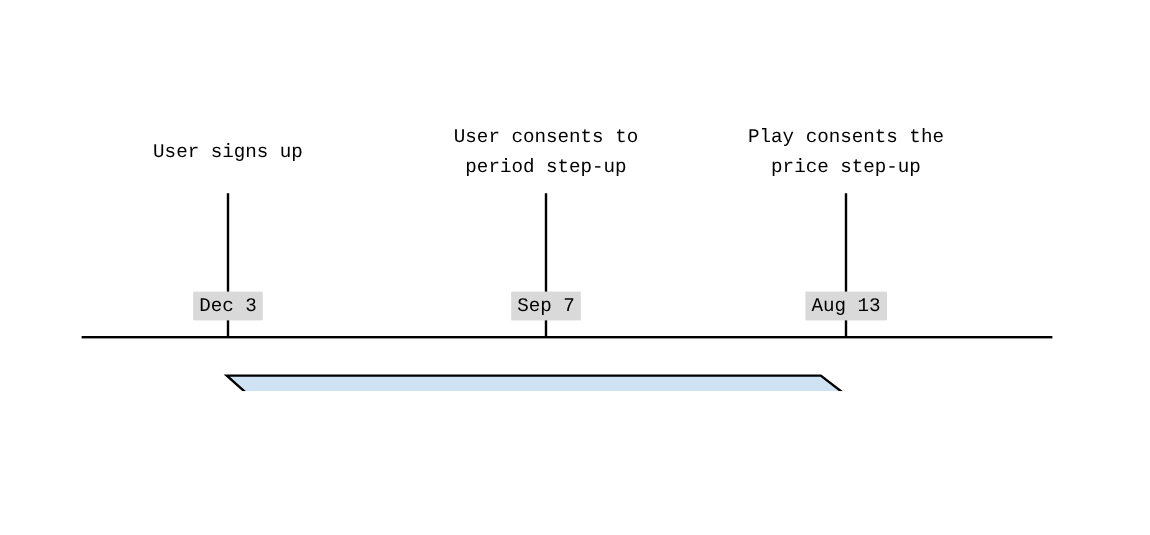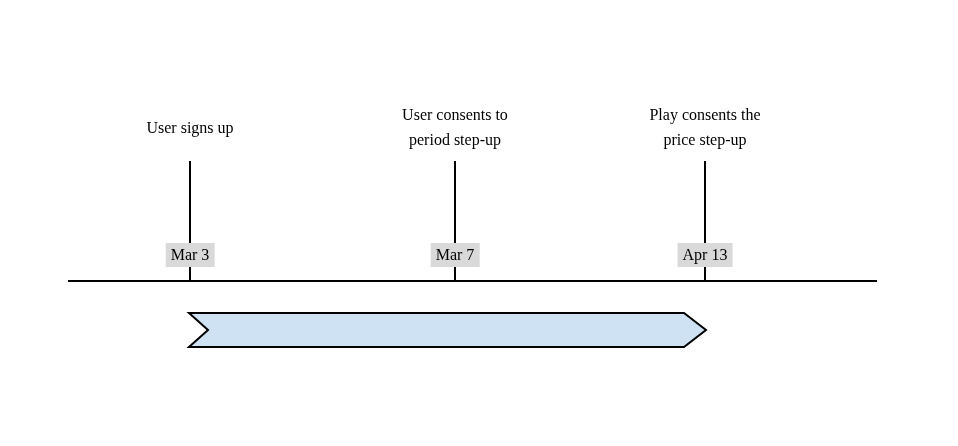--- a/index.html
+++ b/index.html
@@ -3,23 +3,23 @@
 <meta charset="utf-8">
 <style>
   html, body {
     margin: 0;
     padding: 0;
     background: #ffffff;
   }
   .canvas {
     position: relative;
     width: 958px;
-    height: 446px;
+    height: 326px;
     background: var(--background, #ffffff);
-    font-family: Liberation Serif, serif;
+    font-family: Liberation Mono, monospace;
     color: var(--text, #000000);
     overflow: hidden;
   }
   .timeline-axis {
     position: absolute;
     left: 68px;
     top: 280px;
     width: 809px;
     height: 2px;
     background: var(--line, #000000);
@@ -91,34 +91,34 @@
 </head>
 <body>
 
 <div class="canvas">
 
   <div class="timeline-axis"></div>
 
   <div class="event" style="left:190px">
     <div class="event-label">User signs up</div>
     <div class="event-tick"></div>
-    <div class="event-date">Mar 3</div>
+    <div class="event-date">Dec 3</div>
   </div>
 
   <div class="event" style="left:455px">
     <div class="event-label">User consents to
 period step-up</div>
     <div class="event-tick"></div>
-    <div class="event-date">Mar 7</div>
+    <div class="event-date">Sep 7</div>
   </div>
 
   <div class="event" style="left:705px">
     <div class="event-label">Play consents the
 price step-up</div>
     <div class="event-tick"></div>
-    <div class="event-date">Apr 13</div>
+    <div class="event-date">Aug 13</div>
   </div>
 
   <svg class="banner-svg" viewBox="0 0 525 42" aria-hidden="true">
     <polygon points="4,3 499,3 521,20 499,37 4,37 23,20"></polygon>
   </svg>
 
 </div>
 
 </body></html>

